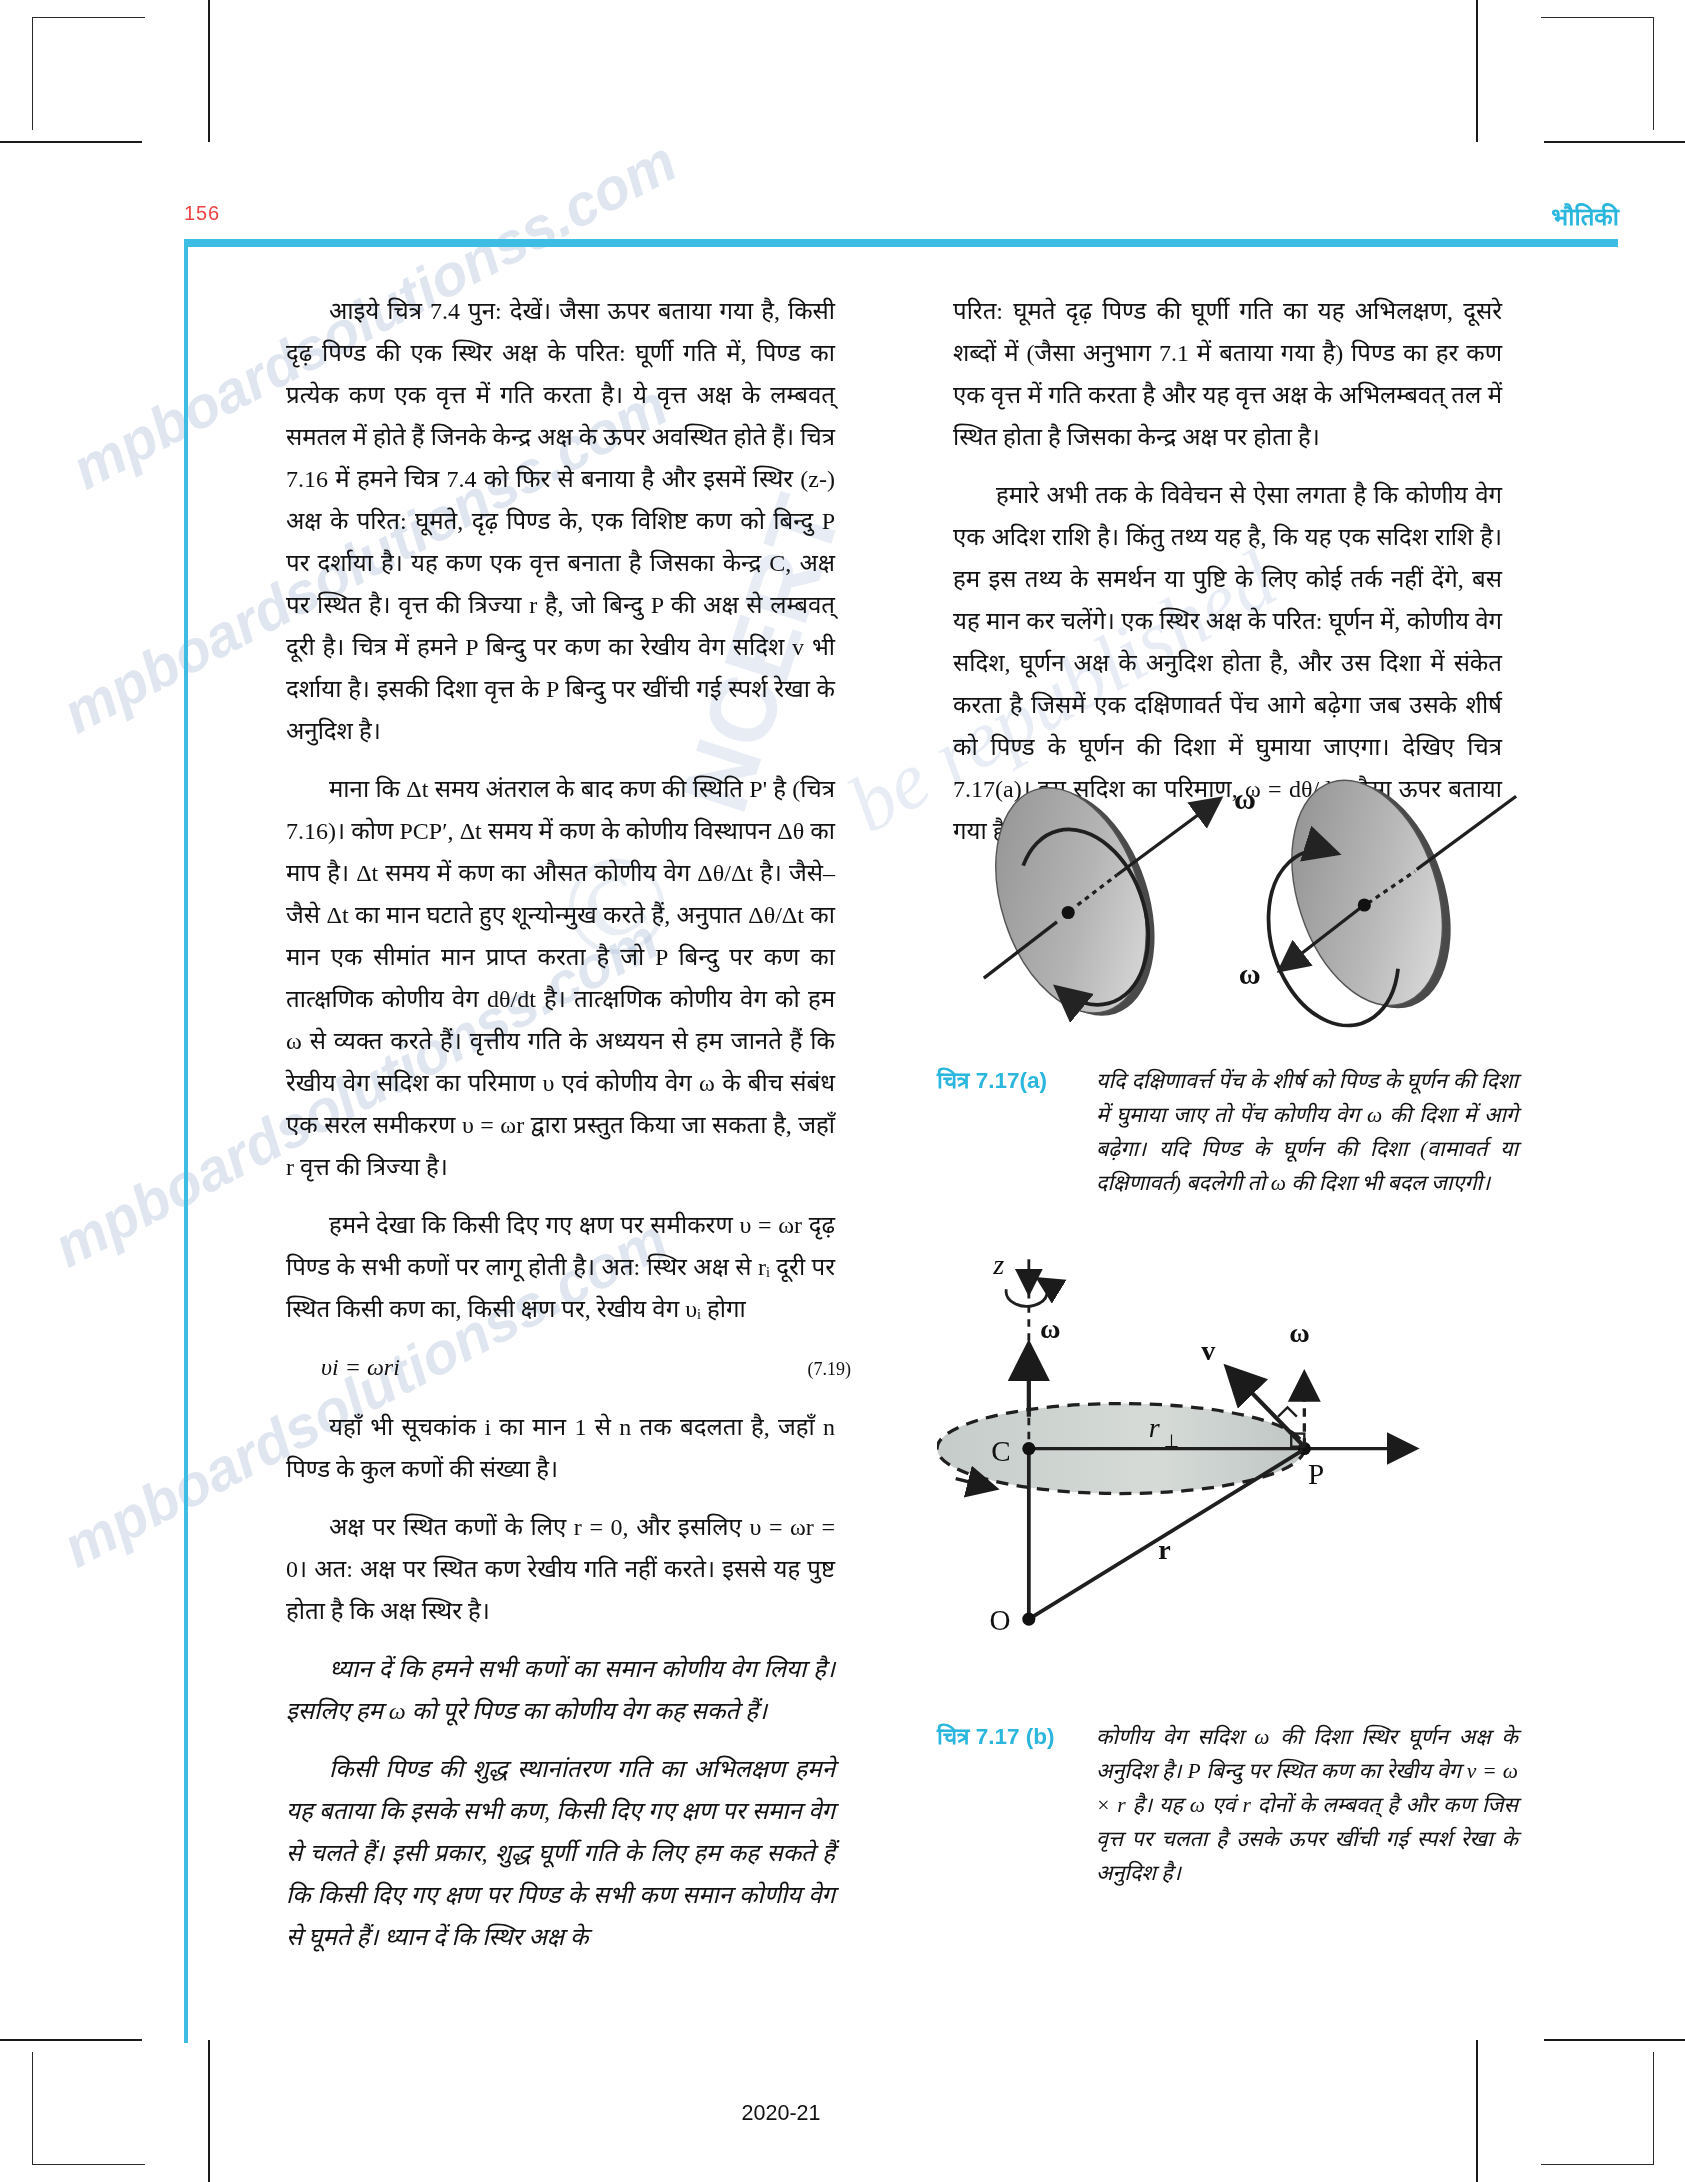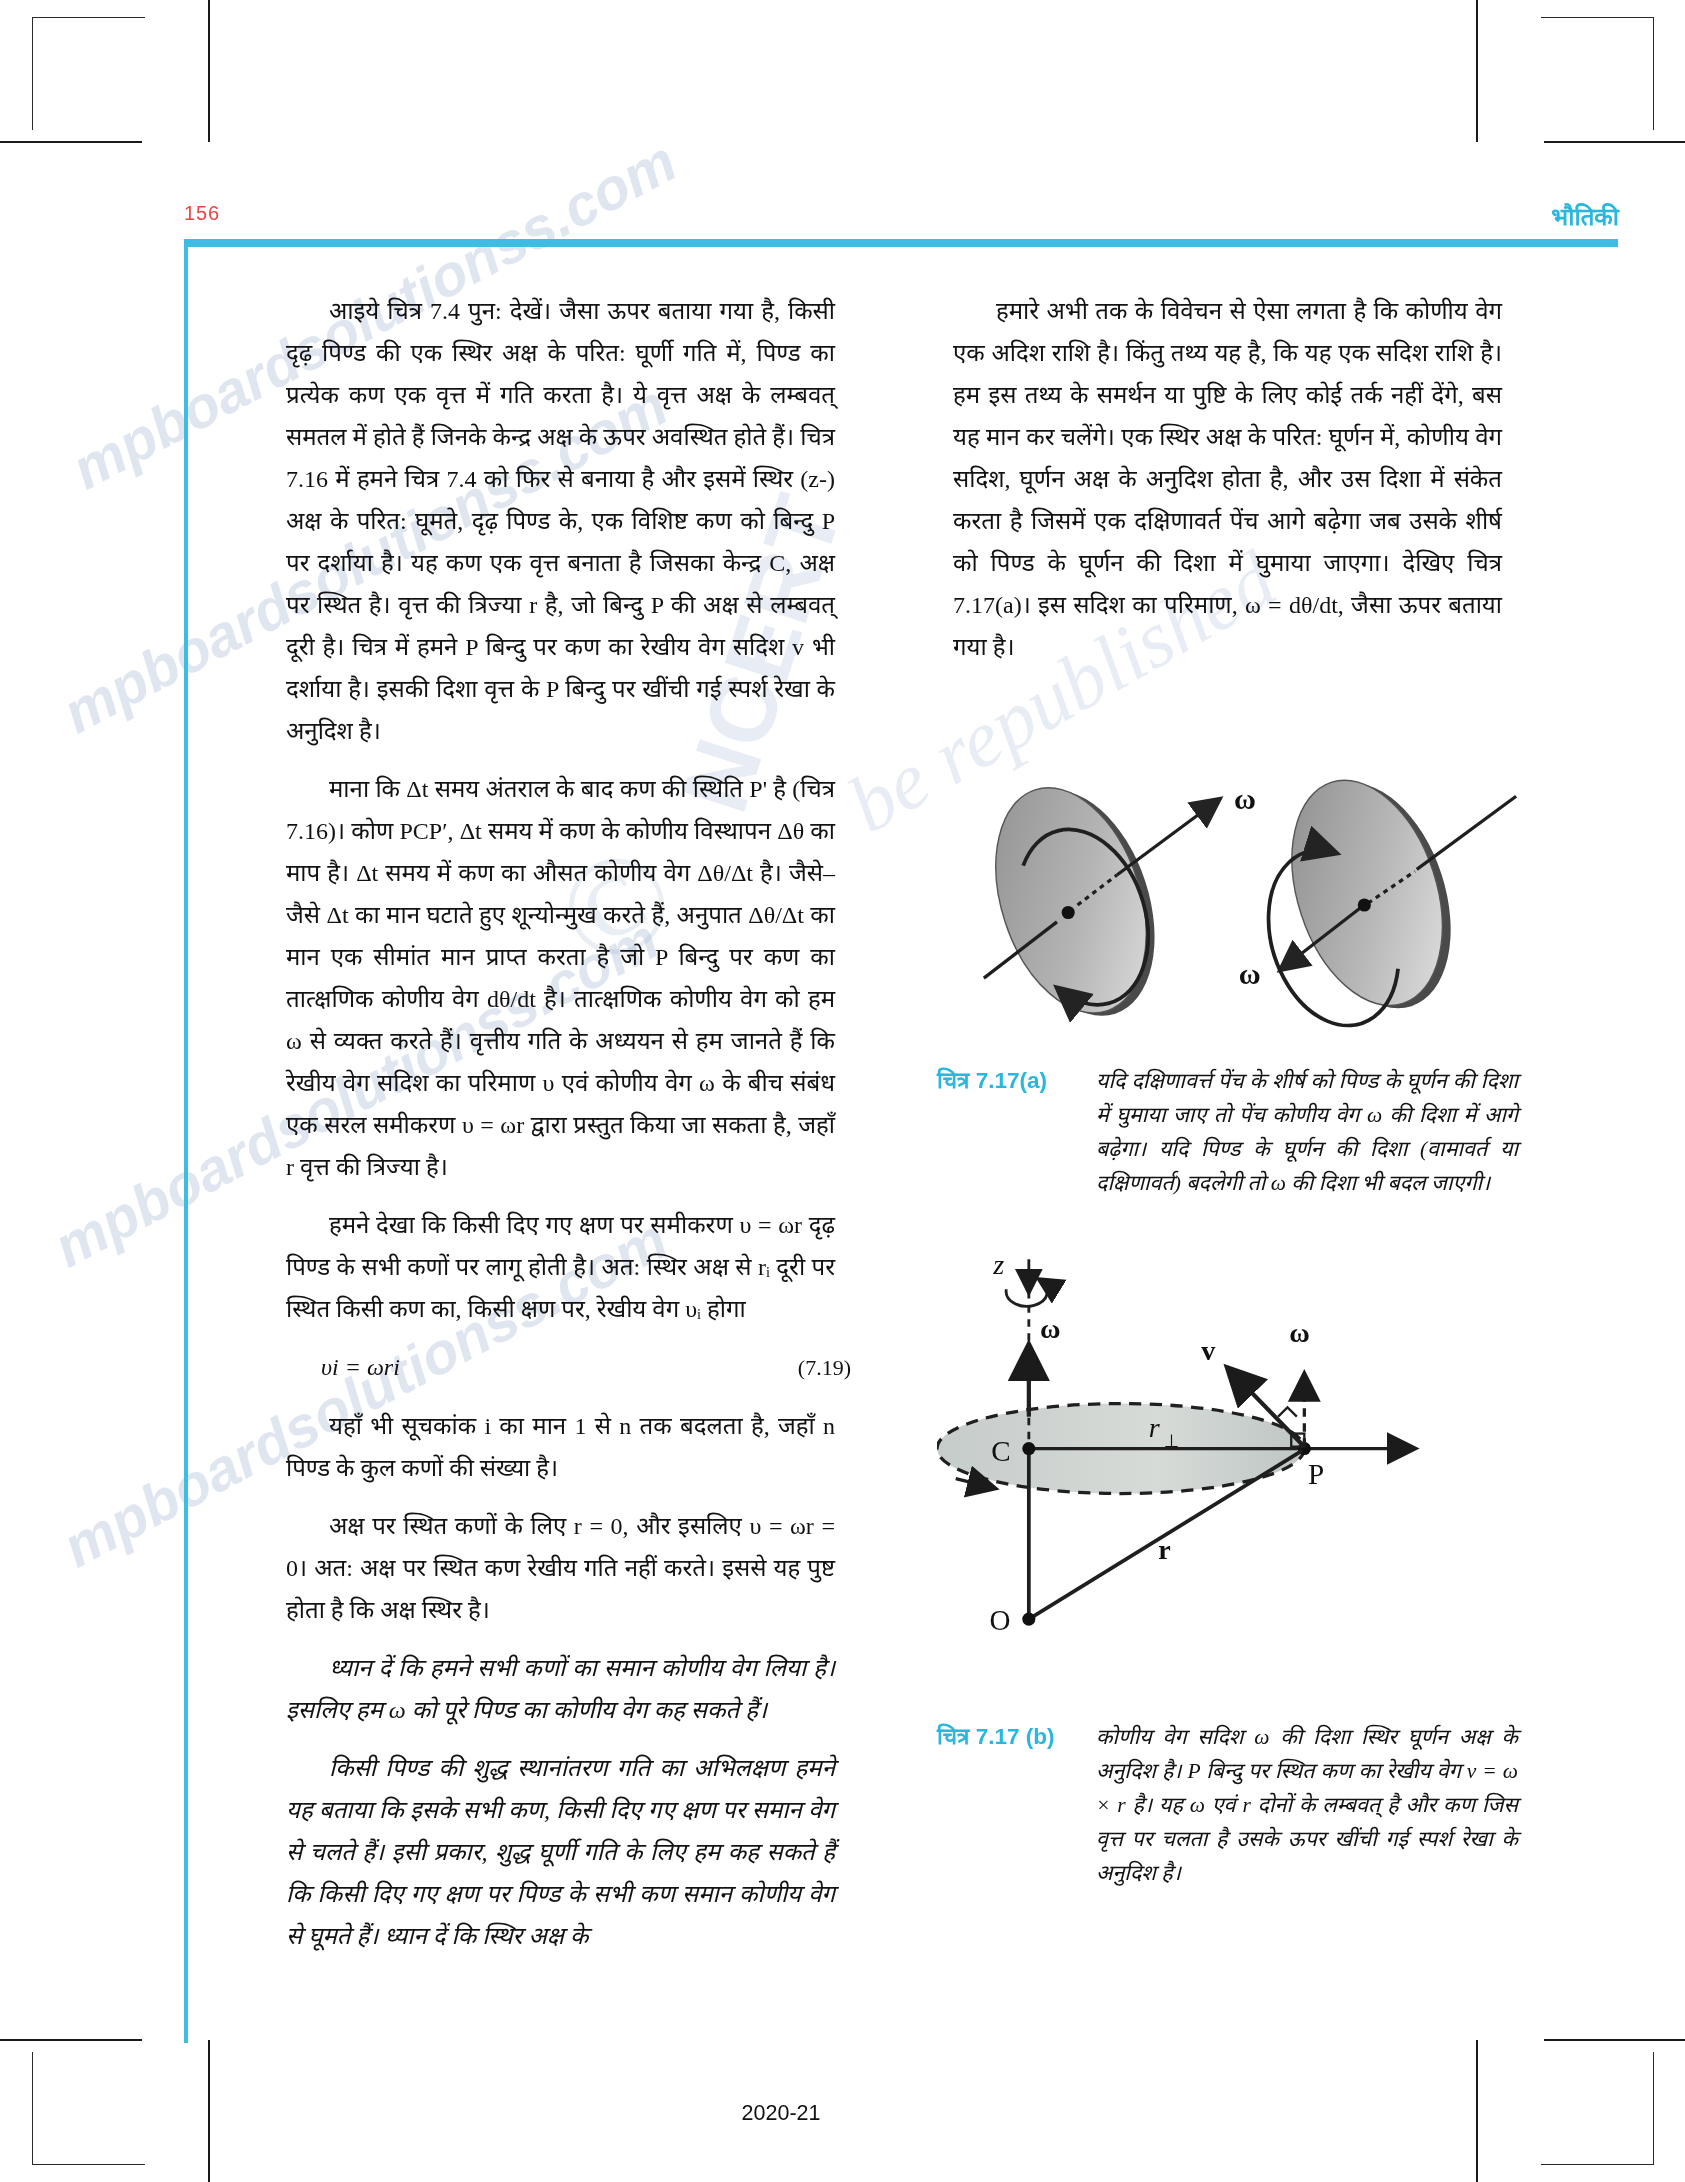--- a/index.html
+++ b/index.html
@@ -90,21 +90,21 @@
 
   
   .eqline {
     display: flex;
     align-items: baseline;
     justify-content: space-between;
     text-indent: 0;
     margin: 7.5px 0 3.7px 0;
   }
   .eqline .eq { padding-left: 51px; font-style: italic; font-size: 24px; }
-  .eqline .tag { font-style: normal; font-size: 22px; margin-left: 8px; }
+  .eqline .tag { font-style: normal; font-size: 18px; margin-left: 8px; }
 
   
   .fig-a {
     position: absolute;
     left: 937px;
     top: 755px;
     width: 581px;
     height: 300px;
   }
   .fig-b {
@@ -241,20 +241,21 @@
       <span class="eq">υi = ωri</span>
       <span class="tag">(7.19)</span>
     </div>
     <p class="noindent" style="text-indent:43px;">यहाँ भी सूचकांक i का मान 1 से n तक बदलता है, जहाँ n पिण्ड के कुल कणों की संख्या है।</p>
     <p>अक्ष पर स्थित कणों के लिए r = 0, और इसलिए υ = ωr = 0। अत: अक्ष पर स्थित कण रेखीय गति नहीं करते। इससे यह पुष्ट होता है कि अक्ष स्थिर है।</p>
     <p class="ital">ध्यान दें कि हमने सभी कणों का समान कोणीय वेग लिया है। इसलिए हम ω को पूरे पिण्ड का कोणीय वेग कह सकते हैं।</p>
     <p class="ital">किसी पिण्ड की शुद्ध स्थानांतरण गति का अभिलक्षण हमने यह बताया कि इसके सभी कण, किसी दिए गए क्षण पर समान वेग से चलते हैं। इसी प्रकार, शुद्ध घूर्णी गति के लिए हम कह सकते हैं कि किसी दिए गए क्षण पर पिण्ड के सभी कण समान कोणीय वेग से घूमते हैं। ध्यान दें कि स्थिर अक्ष के</p>
   </div>
 
   <div class="col right">
+    <p class="noindent">परित: घूमते दृढ़ पिण्ड की घूर्णी गति का यह अभिलक्षण, दूसरे शब्दों में (जैसा अनुभाग 7.1 में बताया गया है) पिण्ड का हर कण एक वृत्त में गति करता है और यह वृत्त अक्ष के अभिलम्बवत् तल में स्थित होता है जिसका केन्द्र अक्ष पर होता है।</p>
     <p>हमारे अभी तक के विवेचन से ऐसा लगता है कि कोणीय वेग एक अदिश राशि है। किंतु तथ्य यह है, कि यह एक सदिश राशि है। हम इस तथ्य के समर्थन या पुष्टि के लिए कोई तर्क नहीं देंगे, बस यह मान कर चलेंगे। एक स्थिर अक्ष के परित: घूर्णन में, कोणीय वेग सदिश, घूर्णन अक्ष के अनुदिश होता है, और उस दिशा में संकेत करता है जिसमें एक दक्षिणावर्त पेंच आगे बढ़ेगा जब उसके शीर्ष को पिण्ड के घूर्णन की दिशा में घुमाया जाएगा। देखिए चित्र 7.17(a)। इस सदिश का परिमाण, ω = dθ/dt, जैसा ऊपर बताया गया है।</p>
   </div>
 
   <div class="fig-a">
     <svg width="581" height="300" viewBox="0 0 620 320">
       <defs>
         <linearGradient id="diskGradA" x1="0" y1="0" x2="1" y2="1">
           <stop offset="0%" stop-color="#8f8f8f"></stop>
           <stop offset="55%" stop-color="#b4b4b4"></stop>
           <stop offset="100%" stop-color="#e2e2e2"></stop>

